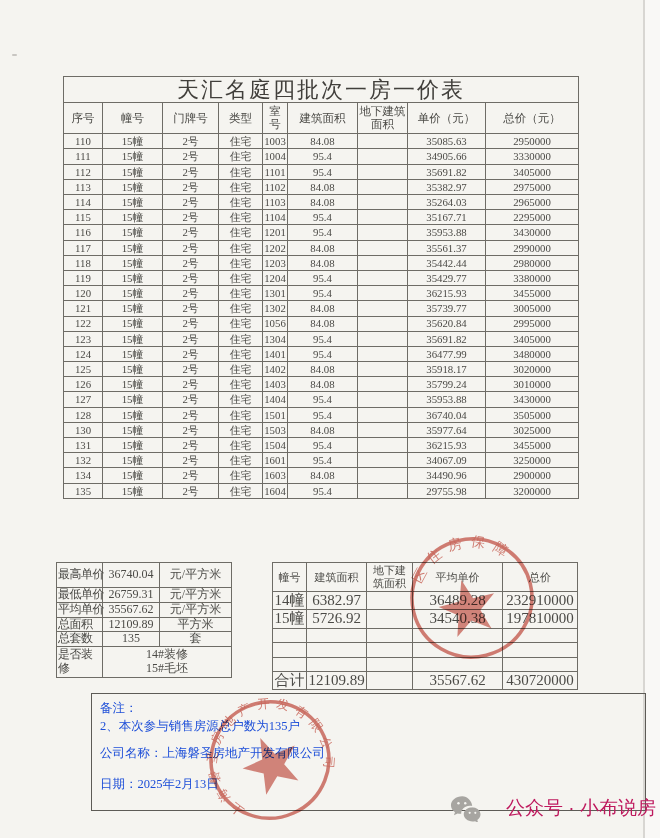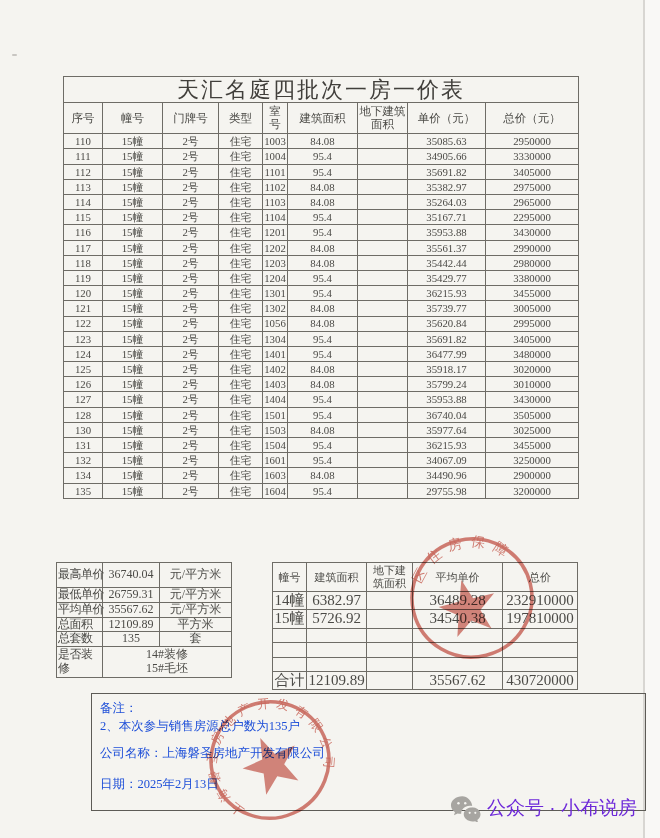--- a/index.html
+++ b/index.html
@@ -49,22 +49,22 @@
   .notes-box .nline{margin:1px 0;line-height:17px;}
   .notes-box .company{margin-top:10px;line-height:17px;}
   .notes-box .date{margin-top:14px;line-height:17px;}
 
   .stamp{position:absolute;mix-blend-mode:multiply;opacity:0.82;}
   .stamp-gov{left:387px;top:513px;}
   .stamp-co{left:185px;top:675px;}
 
   .watermark{
     position:absolute;left:450px;top:793px;height:30px;
-    display:flex;align-items:center;gap:5px;
-    color:#6d28d9;font-size:19px;
+    display:flex;align-items:center;gap:24px;
+    color:#be185d;font-size:19px;
     font-family:"Liberation Sans","DejaVu Sans",sans-serif;
     z-index:5;
   }
 </style>
 </head>
 <body>
 
 <div class="page">
 
   <div class="scan-band"></div>

